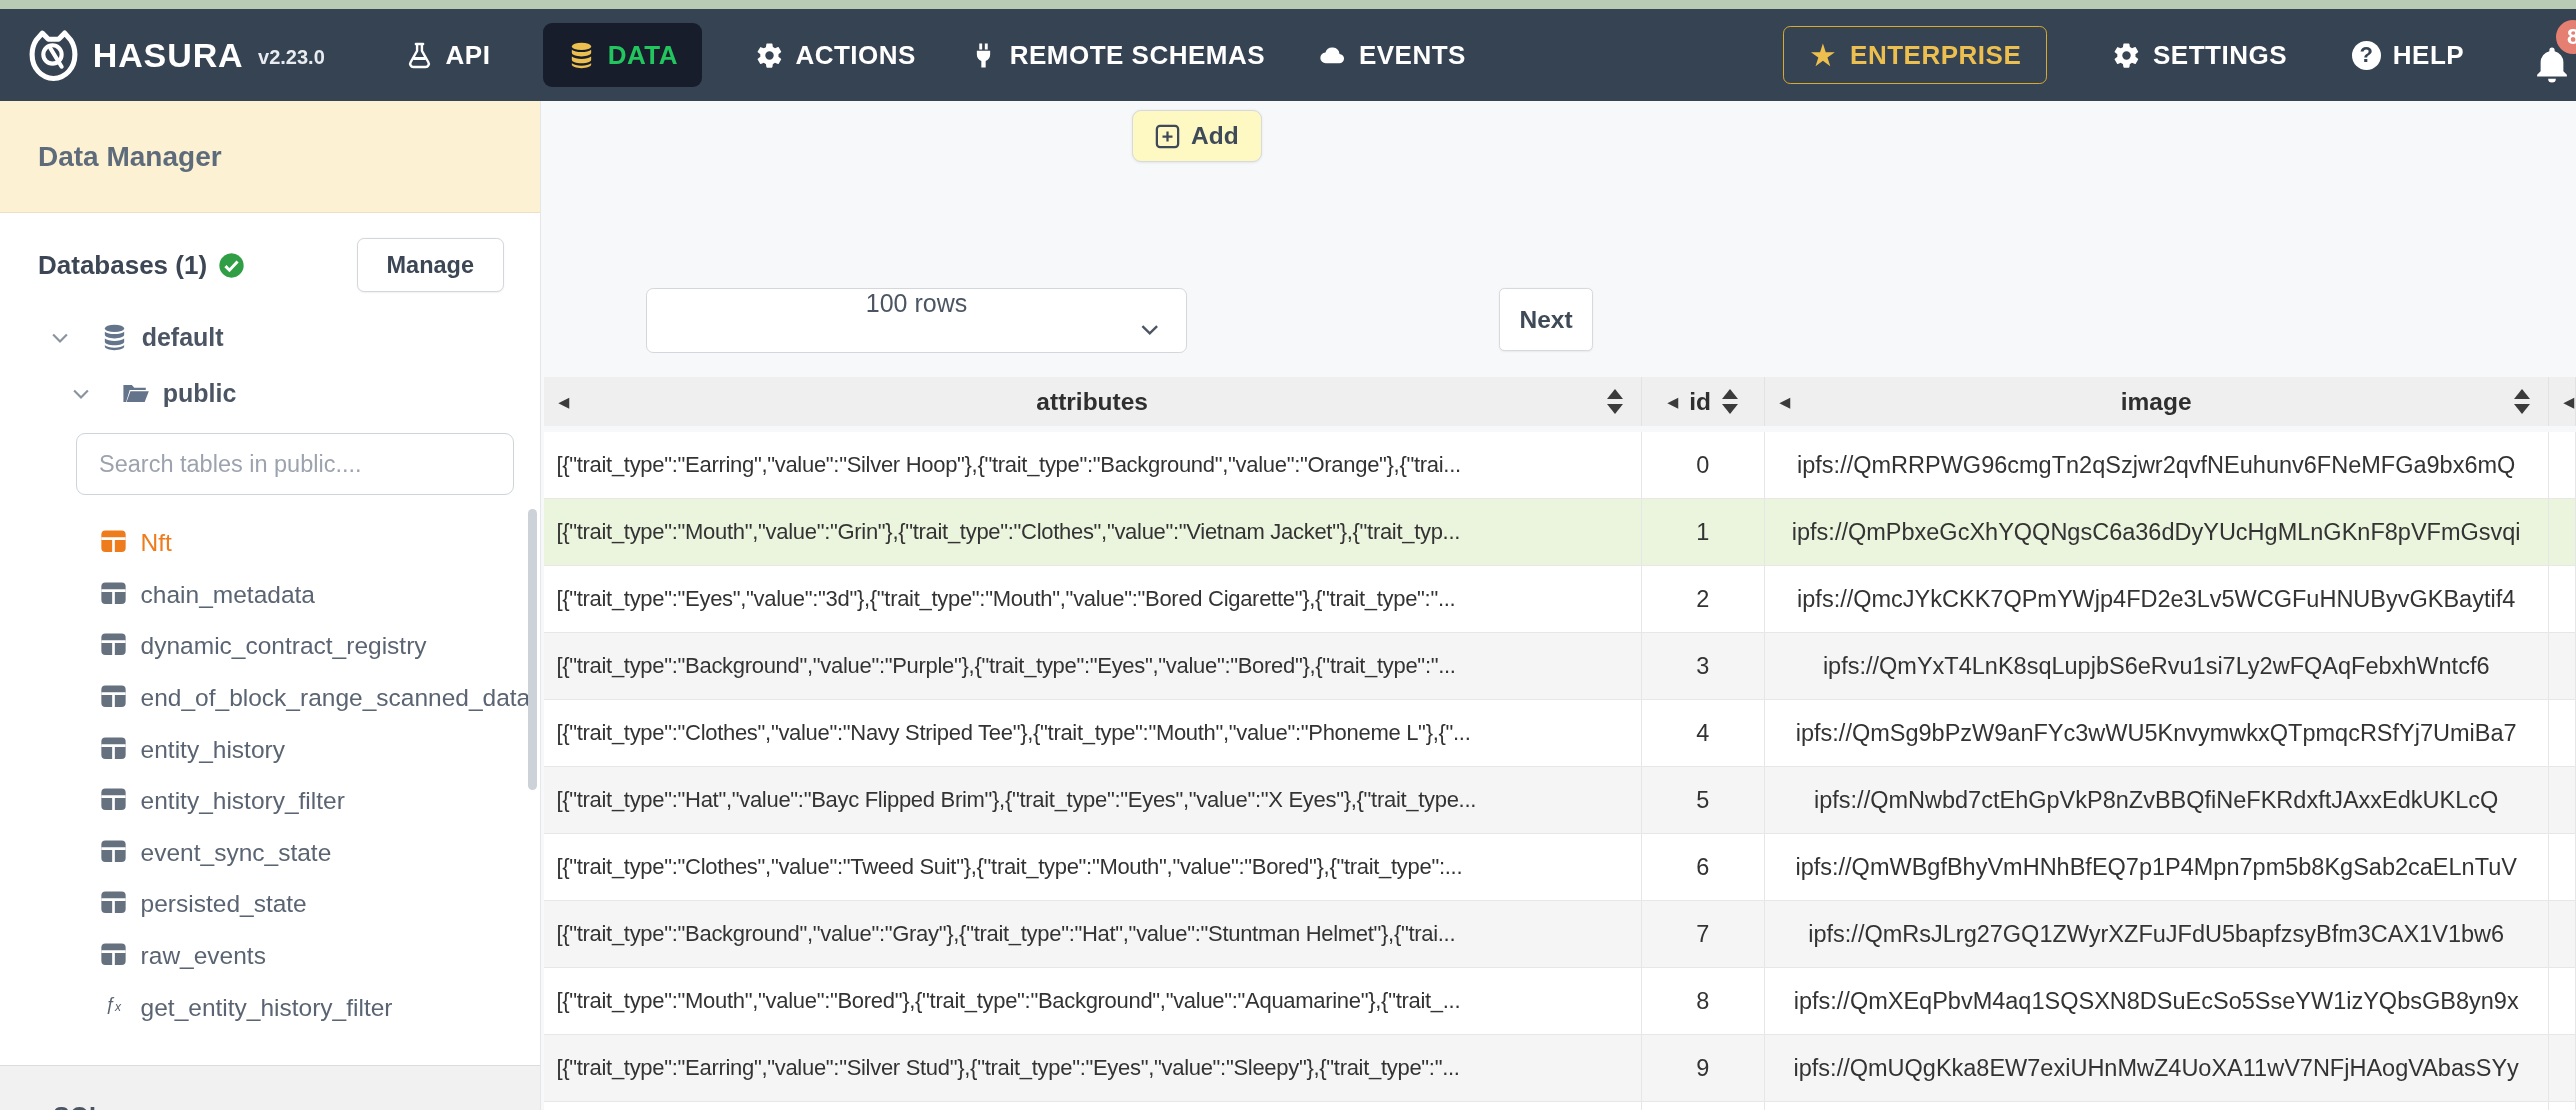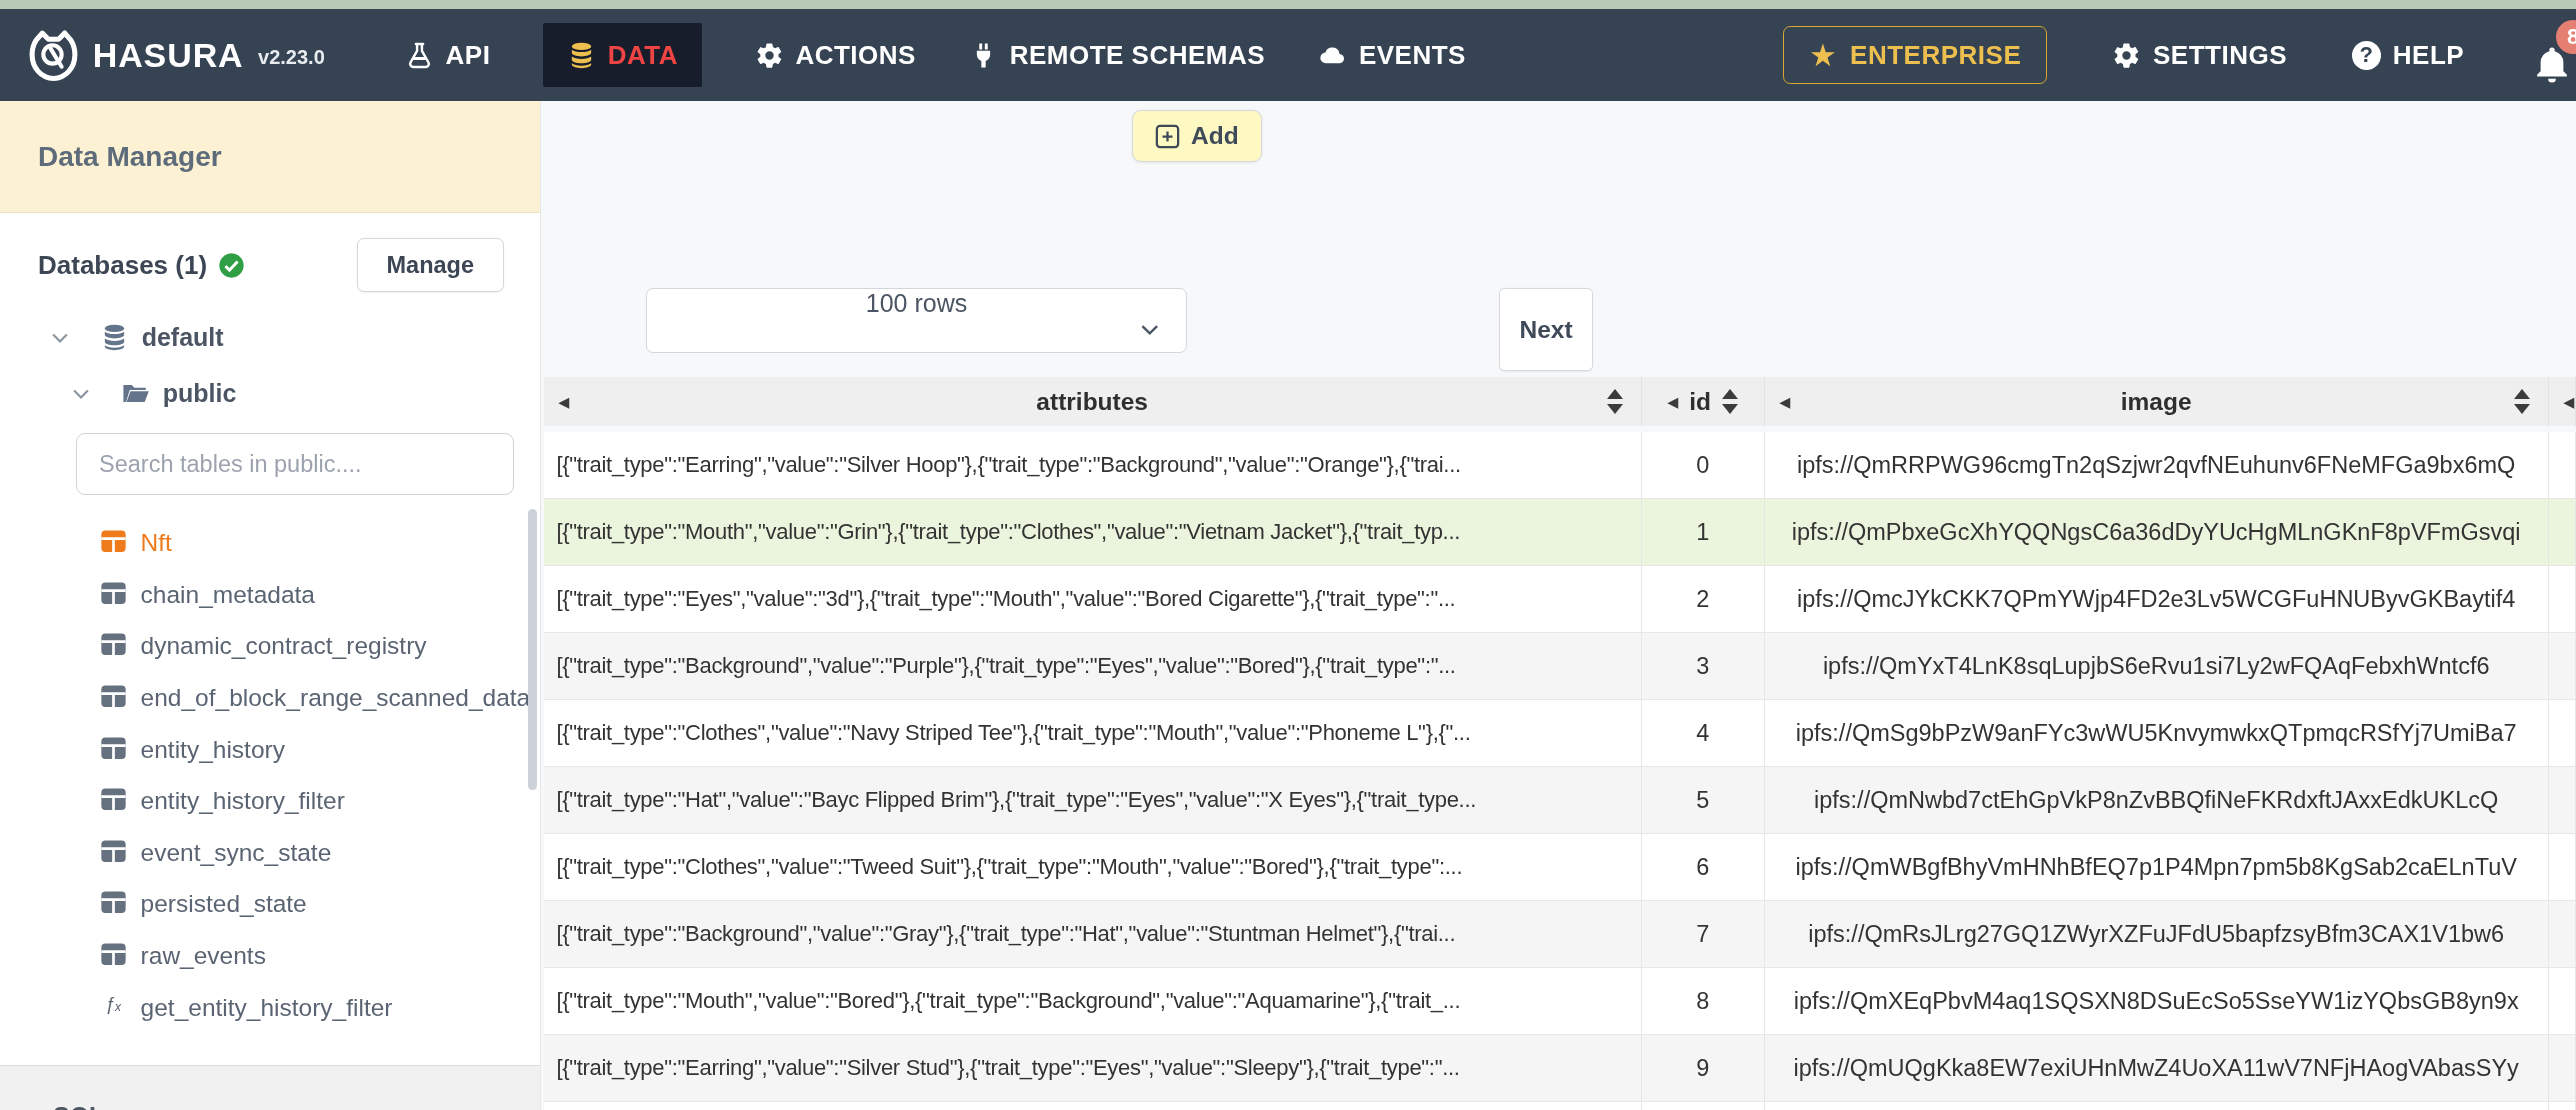--- a/index.html
+++ b/index.html
@@ -13,21 +13,21 @@
   .navbar { position:relative; height:92px; background:#364353; color:#fff;
     display:flex; align-items:center; overflow:hidden; }
   .brand-block { display:flex; align-items:center; margin-left:27px; }
   .logo-svg { width:53px; height:53px; }
   .brand-word { font-size:34px; font-weight:bold; letter-spacing:0.9px; margin-left:12.7px; }
   .brand-ver { font-size:20px; font-weight:bold; color:#e8ecf1; margin-left:14.5px; margin-top:5.4px; }
   .nav-items { display:flex; align-items:center; margin-left:80px; gap:53px; }
   .nav-item { display:flex; align-items:center; gap:11.8px; font-size:26px; font-weight:bold;
     letter-spacing:0.5px; cursor:pointer; white-space:nowrap; }
   .nav-item svg { width:29px; height:29px; }
-  .nav-item.active { background:#171d2b; border-radius:2px; padding:16.3px 23.5px; color:#ef4444; }
+  .nav-item.active { background:#171d2b; border-radius:9px; padding:16.3px 23.5px; color:#22c55e; }
   .nav-right { position:absolute; right:0; top:0; height:100%; display:flex; align-items:center; gap:65px; padding-right:0; }
   .ent-btn { display:flex; align-items:center; gap:12.7px; border:1.8px solid #d9a930; border-radius:7.2px;
     padding:12.7px 25px; color:#edbf4e; font-size:26px; font-weight:bold; letter-spacing:0.5px; cursor:pointer; }
   .ent-star { font-size:31px; color:#edbf4e; line-height:1; }
   .help-circ { width:29px; height:29px; background:#fff; color:#364353; border-radius:50%;
     display:flex; align-items:center; justify-content:center; font-size:22px; font-weight:bold; }
   .bell-wrap { position:relative; width:54px; height:63px; margin-right:-7.2px; }
   .bell-wrap svg { position:absolute; left:1.8px; top:20px; width:42px; height:42px; }
   .badge { position:absolute; left:27px; top:-3.6px; width:34px; height:34px; background:#e57f72;
     border-radius:50%; color:#fff; font-size:22px; font-weight:bold;
@@ -71,21 +71,21 @@
   
   .main { position:relative; flex:1; background:#f7f8fa; overflow:hidden; }
   .add-btn { position:absolute; left:591px; top:9px; display:flex; align-items:center; gap:11px;
     background:#fef9c3; border:0.9px solid #d6dade; border-radius:9px; padding:11px 22px;
     font-size:24.5px; font-weight:bold; color:#3f4a58; cursor:pointer; box-shadow:0 0.9px 2.7px rgba(0,0,0,.08); }
   .add-btn svg { width:25px; height:25px; }
   .rows-select { position:absolute; left:105px; top:187px; width:541px; height:65px; background:#fff;
     border:0.9px solid #d3d7db; border-radius:7.2px; display:flex; align-items:center;
     padding:0 25px; font-size:25px; color:#4b5563; cursor:pointer;flex-direction:column; }
   .rows-select svg { margin-left:auto; width:23.5px; height:23.5px; }
-  .next-btn { position:absolute; left:958px; top:187px; width:94px; height:83px; background:#fff;
+  .next-btn { position:absolute; left:958px; top:187px; width:94px; height:63px; background:#fff;
     border:0.9px solid #d6dade; border-radius:5.4px; font-size:24.5px; font-weight:bold; color:#3f4a58;
     display:flex; align-items:center; justify-content:center; cursor:pointer; box-shadow:0 0.9px 1.8px rgba(0,0,0,.06); }
 
   
   .dtable { position:absolute; left:2.7px; top:276px; width:2033px; }
   .thead, .trow { display:grid; grid-template-columns:1098px 123px 784px 27px; }
   .thead { height:49px; background:#efefef; margin-bottom:6.3px; }
   .hcell { position:relative; display:flex; align-items:center; justify-content:center;
     font-size:24.5px; font-weight:bold; color:#2f2f2f; border-right:0.9px solid #e2e2e2; overflow:hidden; }
   .col-arrow { color:#3b3b3b; font-size:22px; font-family:"DejaVu Sans",sans-serif; }

